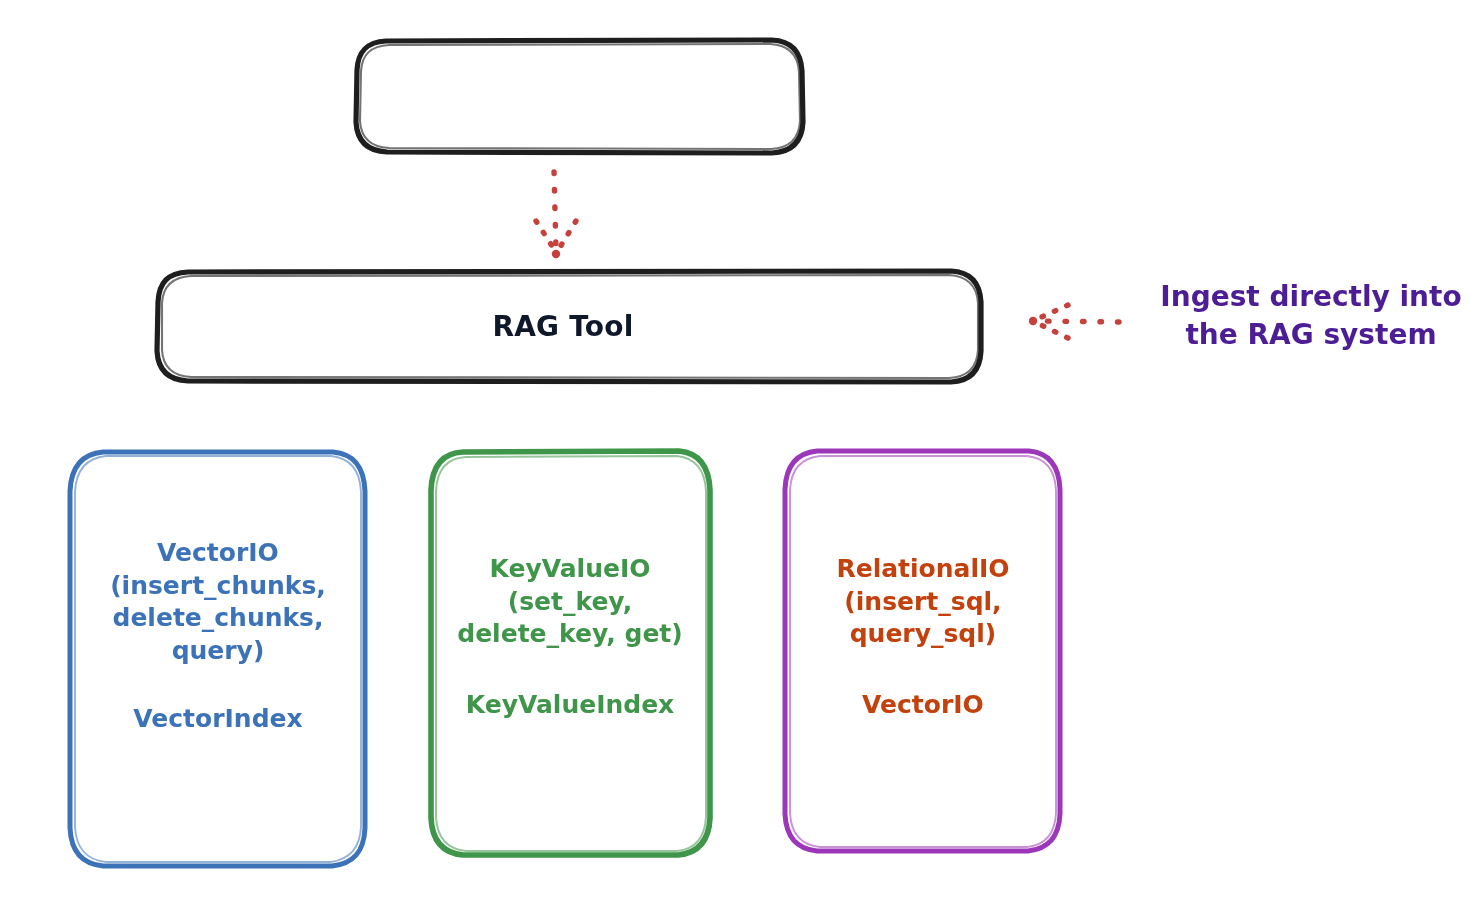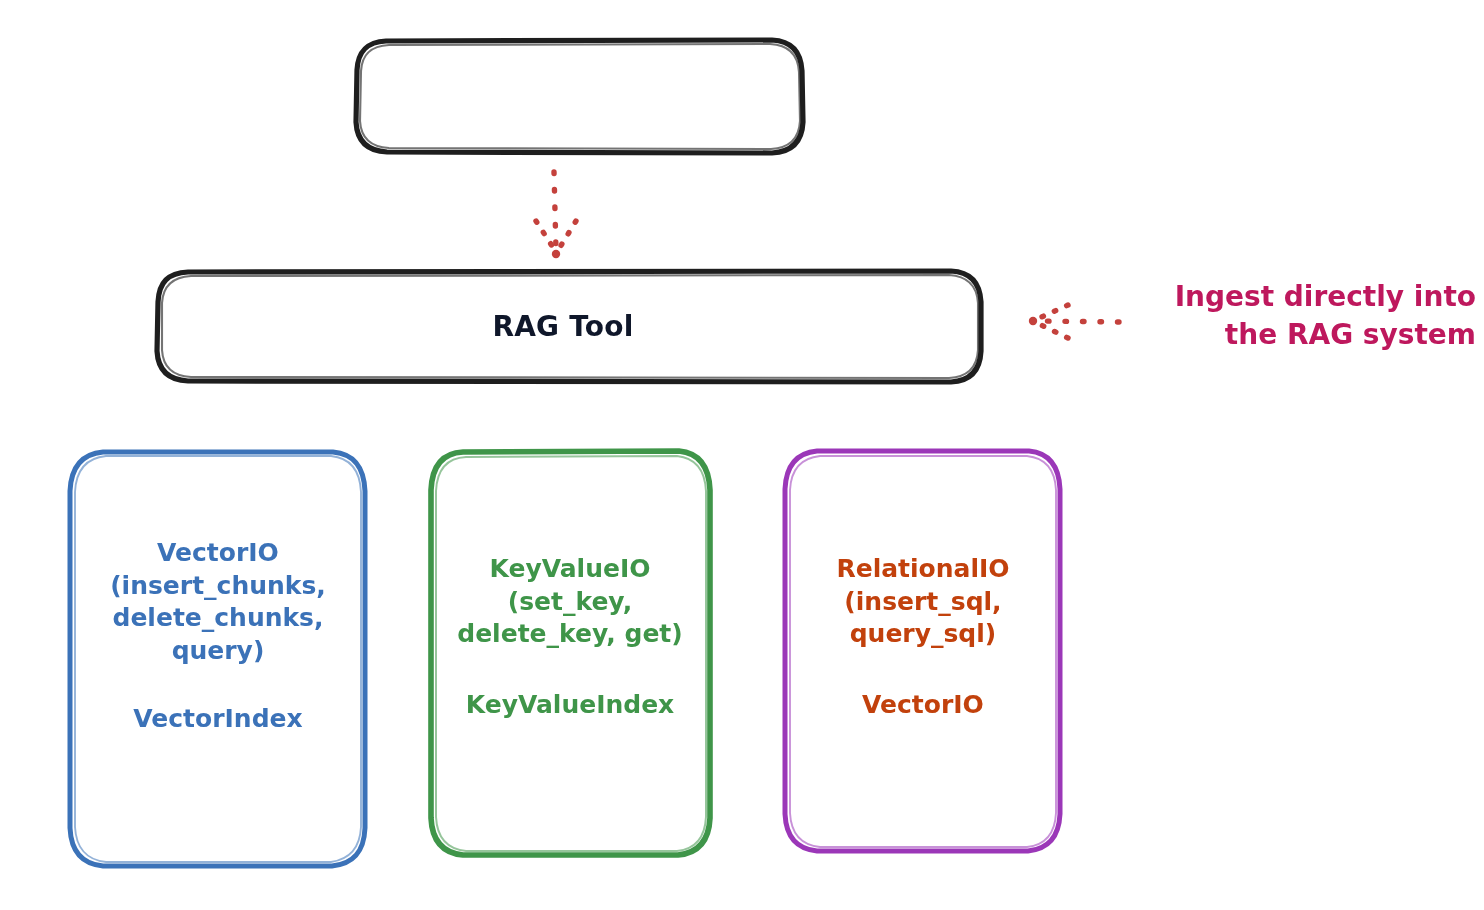--- a/index.html
+++ b/index.html
@@ -91,22 +91,22 @@
     color: #c2410c;
   }
   #relational-label .index { margin-top: 38px; }
 
   
   #annotation {
     position: absolute;
     left: 1146px;
     top: 278px;
     width: 330px;
-    text-align: right;
-    color: #be185d;
+    text-align: center;
+    color: #4c1d95;
     font-size: 28px;
     font-weight: 600;
     line-height: 1.35;
     white-space: pre-line;
     font-family: "DejaVu Sans", sans-serif;
   }
 </style>
 </head>
 <body>
 

